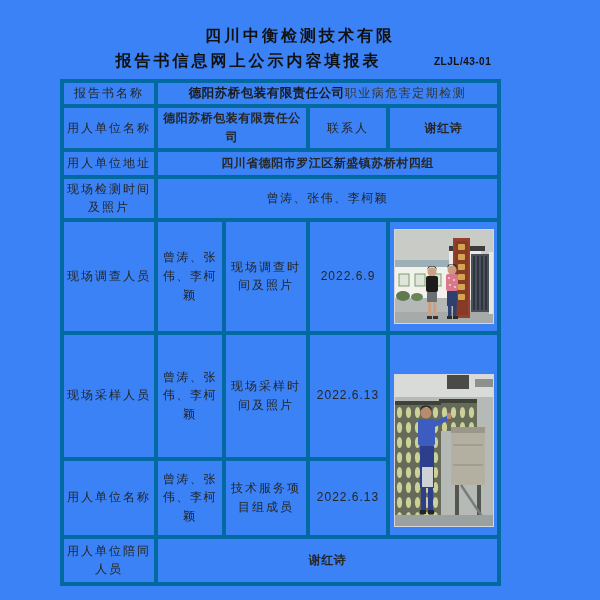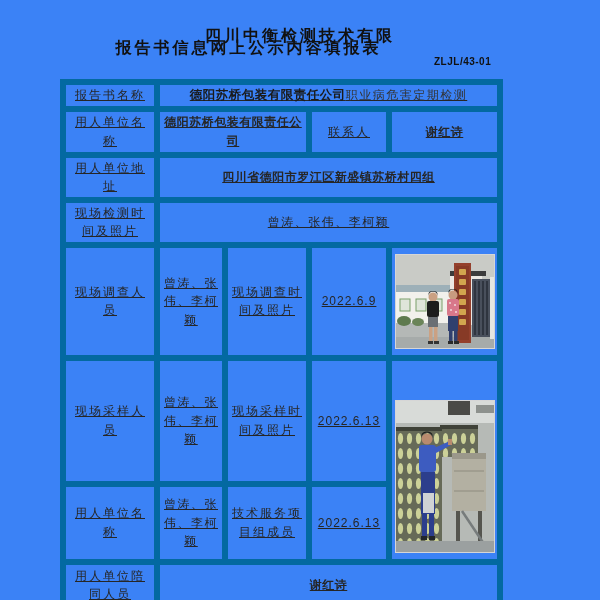--- a/index.html
+++ b/index.html
@@ -7,36 +7,35 @@
     width:600px;height:600px;background:#ffffff;
     font-family:"Liberation Sans","DejaVu Sans",sans-serif;
     color:#1f1f1f;position:relative;overflow:hidden;
   }
   .page{position:absolute;inset:0;background:#3b82f6;}
   .title-line1{
     position:absolute;top:26px;left:0;width:600px;text-align:center;
     font-size:16px;font-weight:bold;letter-spacing:3px;color:#111;
   }
   .title-line2{
-    position:absolute;top:38px;left:0;width:497px;text-align:center;
+    position:absolute;top:51px;left:0;width:497px;text-align:center;
     font-size:16px;font-weight:bold;letter-spacing:3px;color:#111;
   }
   .doc-code{
     position:absolute;top:56px;left:434px;width:70px;
     font-size:10px;font-weight:bold;letter-spacing:0.5px;color:#111;
   }
   table.form{
     position:absolute;top:79px;left:60px;width:437px;
     border-collapse:collapse;table-layout:fixed;
   }
   table.form td{
-    border:6px solid #0369a1;text-align:center;vertical-align:middle;
+    border:4px solid #0369a1;text-align:center;vertical-align:middle;
     font-size:12px;padding:1px 3px;line-height:1.55;color:#262626;
     overflow:hidden;
-    text-decoration:underline;
   }
   td.lab{letter-spacing:2px;color:#333;}
   .bv{font-weight:bold;letter-spacing:0.5px;font-size:12.5px;color:#1a1a1a;}
   .rv{letter-spacing:1.5px;color:#333;text-align:right;}
   .date{letter-spacing:1px;color:#2a2a2a;margin-top:20px;}
   tr.r1{height:22px;} tr.r2{height:33px;margin-top:40px;} tr.r3{height:27px;} tr.r4{height:42px;}
   tr.r5{height:113px;} tr.r6{height:126px;} tr.r7{height:78px;} tr.r8{height:47px;}
   td.photo-cell{padding:0;vertical-align:middle;}
   .photo{display:block;margin:0 auto;border:1px solid #d6d6d6;}
   .photo2wrap{margin-top:38px;}

